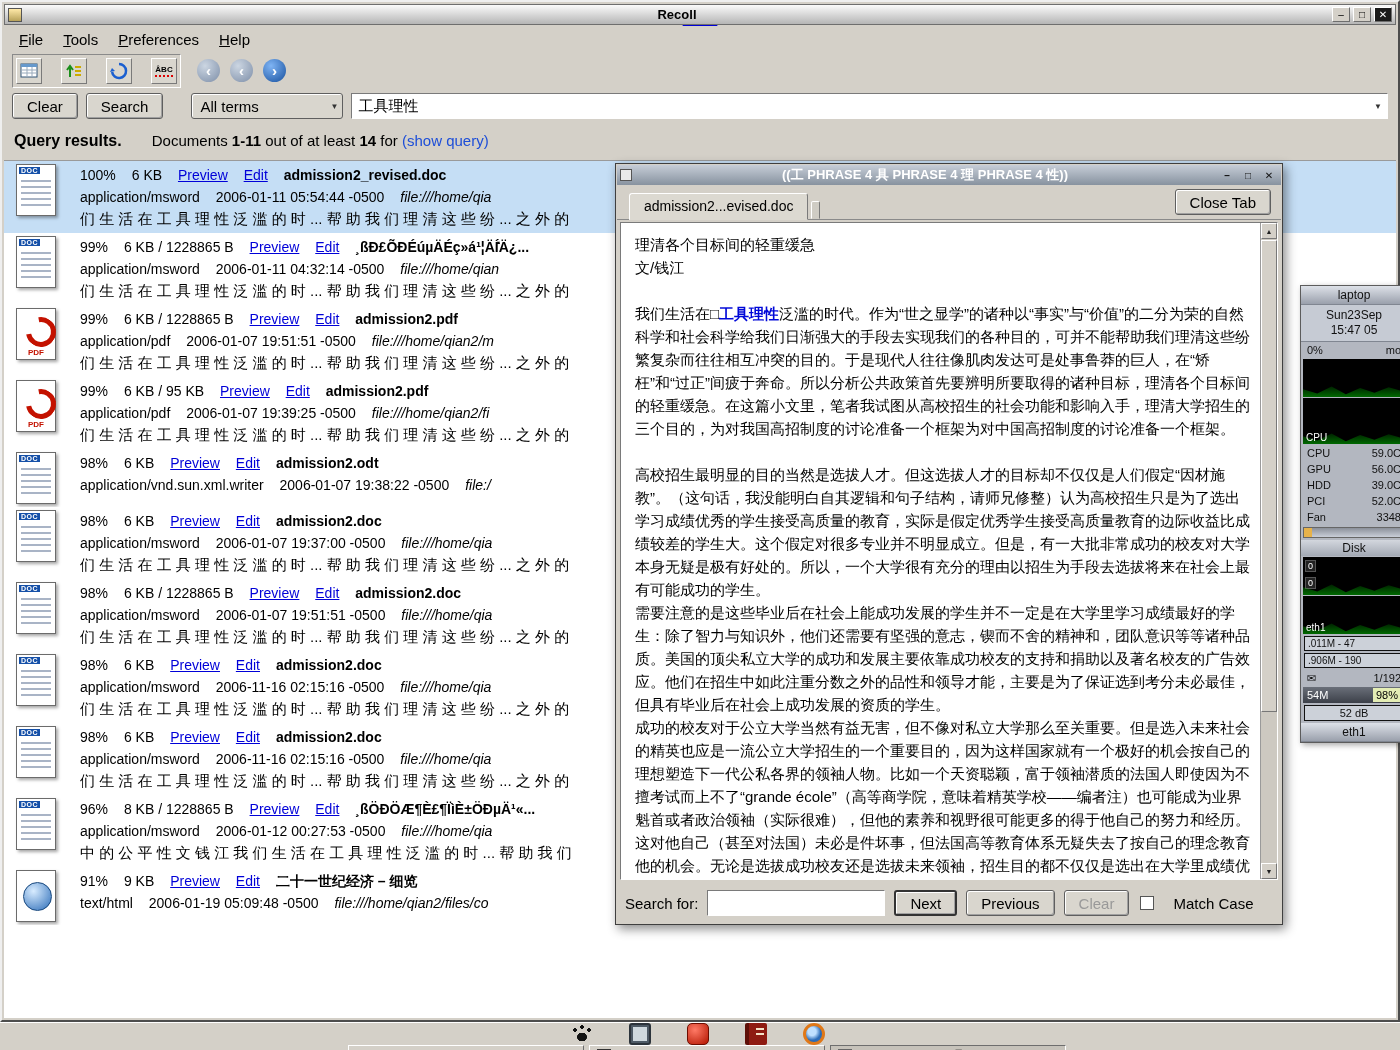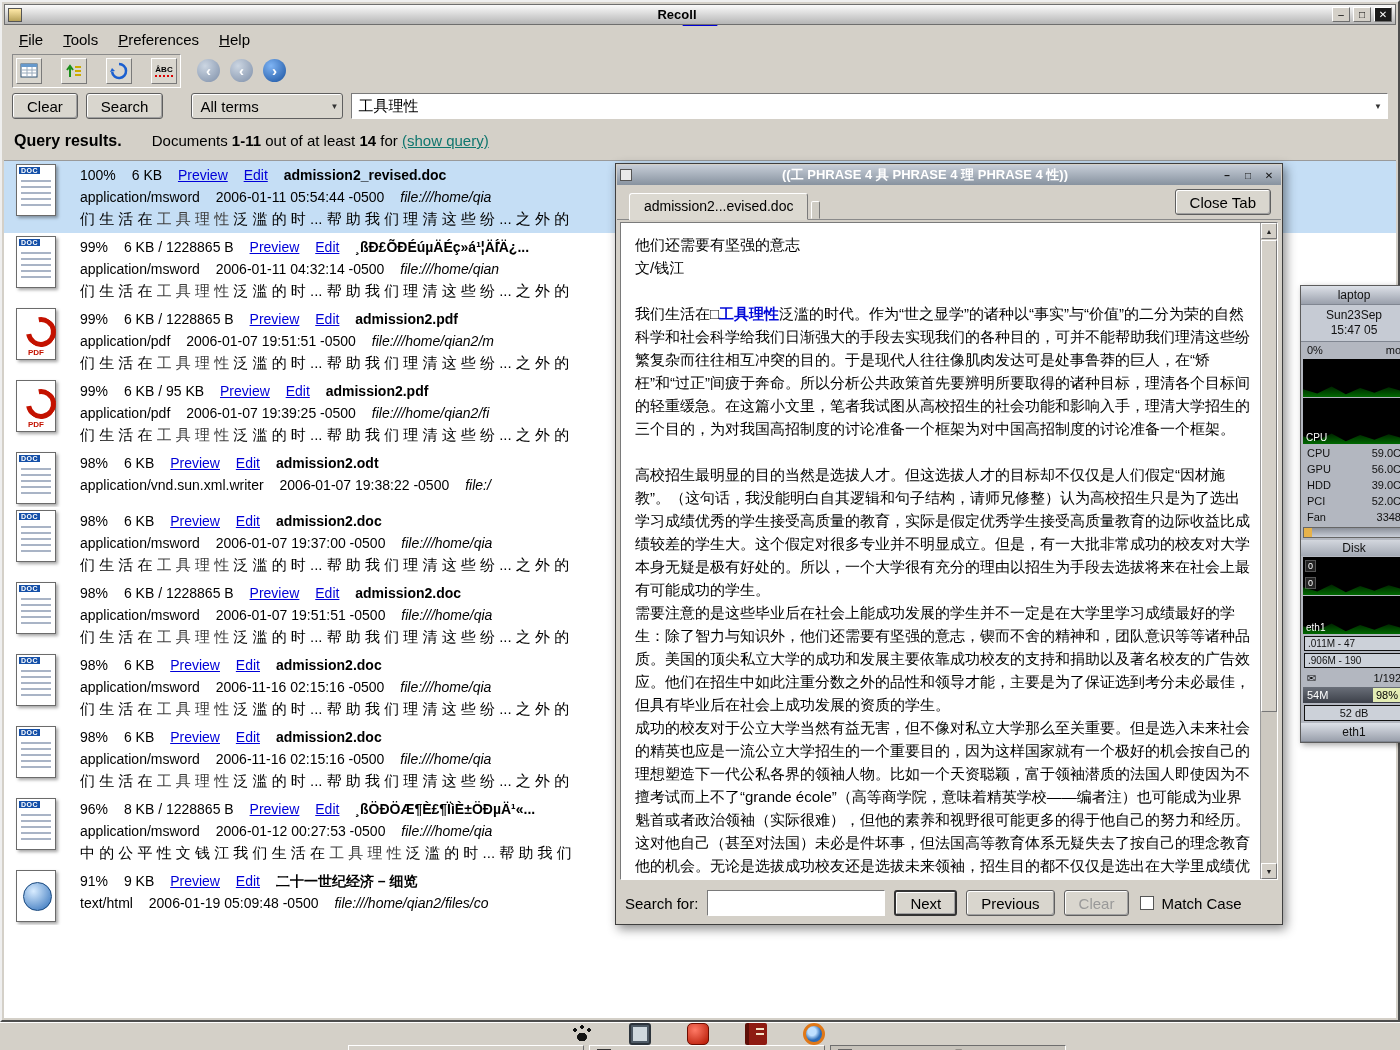--- a/index.html
+++ b/index.html
@@ -46,21 +46,21 @@
     border:1px solid #5f5f5f; border-radius:3px; box-shadow:inset 1px 1px 0 #fff; padding:0 4px 0 8px; font-size:15px;margin-left:20px; }
   .combo .arrow, .q-arrow { font-size:8px; color:#333; margin-left:auto; }
   .query-wrap { flex:1; position:relative; height:26px; }
   .query-input { width:100%; height:26px; border:1px solid; border-color:#7a7a7a #fff #fff #7a7a7a;
     background:#fff; font-size:15px; padding:0 22px 0 6px; font-family:inherit; }
   .q-arrow { position:absolute; right:6px; top:9px; }
 
   .res-header { position:absolute; left:2px; right:2px; top:124px; height:32px;
     padding:6px 10px; font-size:15px; }
   .res-header b.big { font-size:16px; margin-right:26px; }
-  .res-header .lnk { color:#0f766e; text-decoration:underline; }
+  .res-header .lnk { color:#1d4ed8; }
 
   .results-list { position:absolute; left:2px; right:2px; top:158px; bottom:2px;
     background:#fff; border-top:1px solid #9a9a9a; overflow:hidden; }
   .result-row { display:flex; padding:3px 8px; overflow:hidden; }
   .result-row.selected { background:#c5def5; }
   .ricon { width:52px; margin-right:16px; flex:none; padding-left:4px; }
   .page { width:40px; height:52px; background:#fff; border:1px solid #6b6b6b;
     box-shadow:2px 2px 3px rgba(0,0,0,.35); position:relative; }
   .page.doc::before { content:"DOC"; position:absolute; top:2px; left:2px; background:#1550a8; color:#fff;
     font-size:7px; font-weight:bold; padding:0 2px; letter-spacing:.5px; }
@@ -73,21 +73,21 @@
   .page.html::after { content:""; position:absolute; left:6px; top:11px; width:27px; height:27px; border-radius:50%;
     background:radial-gradient(circle at 35% 30%,#d8ecff,#2b6cb8); border:1px solid #16477e; }
   .rtext { flex:1; min-width:0; }
   .rline1, .rline2 { font-size:14px; line-height:22px; white-space:nowrap; overflow:hidden; }
   .rline3 { font-size:15px; line-height:22px; white-space:nowrap; overflow:hidden; }
   .rpct, .rsize { margin-right:12px; }
   .rlink { color:#0000d8; text-decoration:underline; margin-right:12px; cursor:pointer; }
   .rtitle { font-weight:bold; }
   .rline2 span { margin-right:12px; }
   .rurl { font-style:italic; }
-  .hl { color:#404040; }
+  .hl { color:#000000; }
   .next-link { display:block; text-align:center; margin-top:8px; color:#0000d8;
     font-weight:bold; font-size:16px; text-decoration:underline; }
 
   
   .preview-window { position:absolute; left:615px; top:163px; width:668px; height:762px;
     background:#d4d0c8; border:1px solid #3f3f3f; box-shadow:3px 4px 10px rgba(0,0,0,.45); }
   .pv-titlebar { position:absolute; left:1px; right:1px; top:1px; height:20px;
     background:linear-gradient(#c6cdd7,#87929f); display:flex; align-items:center; padding:0 3px; }
   .pv-titlebar .tb-appicon { width:12px; height:12px; background:#e9e9e9; }
   .pv-title { flex:1; text-align:center; color:#fff; font-weight:bold; font-size:13px; white-space:nowrap; overflow:hidden; }
@@ -109,21 +109,21 @@
     border:1px solid; border-color:#fff #777 #777 #fff; font-size:7px; display:flex; align-items:center; justify-content:center; color:#222; }
   .sb-up { top:0; } .sb-down { bottom:0; }
   .sb-thumb { position:absolute; left:0; top:17px; width:16px; height:72%; background:#d4d0c8;
     border:1px solid; border-color:#fff #777 #777 #fff; }
   .pv-search { position:absolute; left:1px; right:1px; bottom:1px; height:40px;
     display:flex; align-items:center; gap:9px; padding:0 8px; font-size:15px; }
   .pv-find-input { width:178px; height:26px; border:1px solid; border-color:#7a7a7a #fff #fff #7a7a7a;
     background:#fff; font-size:14px; padding:0 6px; }
   .btn.default { border-width:2px; border-color:#333; }
   .btn.disabled { color:#999; }
-  .mc-wrap { display:flex; align-items:center; gap:7px; margin-left:2px; }
+  .mc-wrap { display:flex; align-items:center; gap:19px; margin-left:2px; }
   .mc-box { width:14px; height:14px; background:#fff; border:1px solid #555; }
 
   
   .gkrellm { position:absolute; left:1300px; top:285px; width:108px; background:#b3b7c0;
     border:1px solid #5c5c5c; box-shadow:2px 2px 6px rgba(0,0,0,.35); font-size:11px; color:#111; }
   .gk-host { text-align:center; font-size:12px; padding:2px 0;
     background:linear-gradient(#dde1e8,#9aa0ac); border-bottom:1px solid #808691; }
   .gk-clock { text-align:center; font-size:12px; line-height:15px; padding:3px 0;
     background:#c6cbd4; border-bottom:1px solid #808691; }
   .gk-row { display:flex; justify-content:space-between; padding:1px 6px; font-size:11px; line-height:14px; }
@@ -549,21 +549,21 @@
     <div class="pv-tabs">
       <span class="pv-tab">admission2...evised.doc</span>
       <span class="pv-tabstub"></span>
       <button class="btn pv-closetab">Close Tab</button>
     </div>
 
     <div class="pv-content">
       <div class="pv-text">
 
           <div class="pv-para">
-            <span>他们还需要有坚强的意志</span><span class="pv-hl"></span><span></span>
+            <span>理清各个目标间的轻重缓急</span><span class="pv-hl"></span><span></span>
           </div>
 
           <div class="pv-para">
             <span>文/钱江</span><span class="pv-hl"></span><span></span>
           </div>
 
           <div class="pv-para gap">
             <span>我们生活在□</span><span class="pv-hl">工具理性</span><span>泛滥的时代。作为“世之显学”的诸种以“事实”与“价值”的二分为荣的自然科学和社会科学给我们日渐强大的手段去实现我们的各种目的，可并不能帮助我们理清这些纷繁复杂而往往相互冲突的目的。于是现代人往往像肌肉发达可是处事鲁莽的巨人，在“矫枉”和“过正”间疲于奔命。所以分析公共政策首先要辨明所要取得的诸种目标，理清各个目标间的轻重缓急。在这篇小文里，笔者我试图从高校招生的社会功能和影响入手，理清大学招生的三个目的，为对我国高招制度的讨论准备一个框架为对中国高招制度的讨论准备一个框架。</span>
           </div>
 

